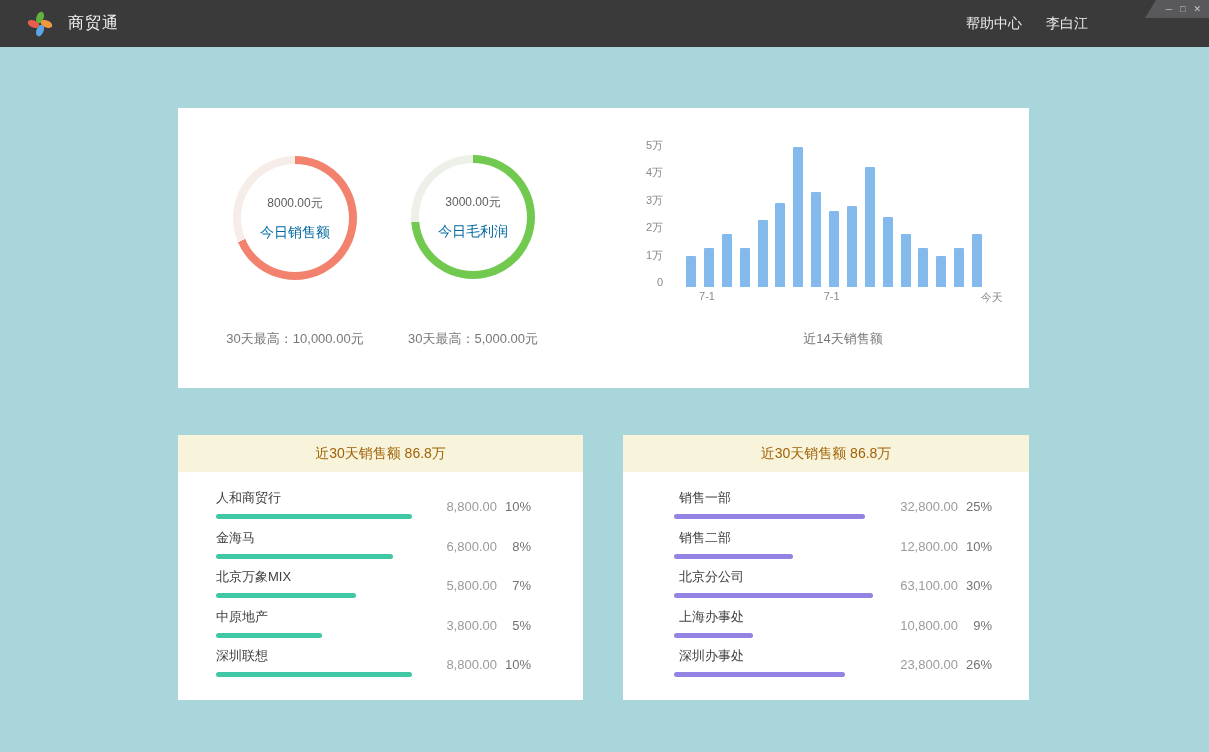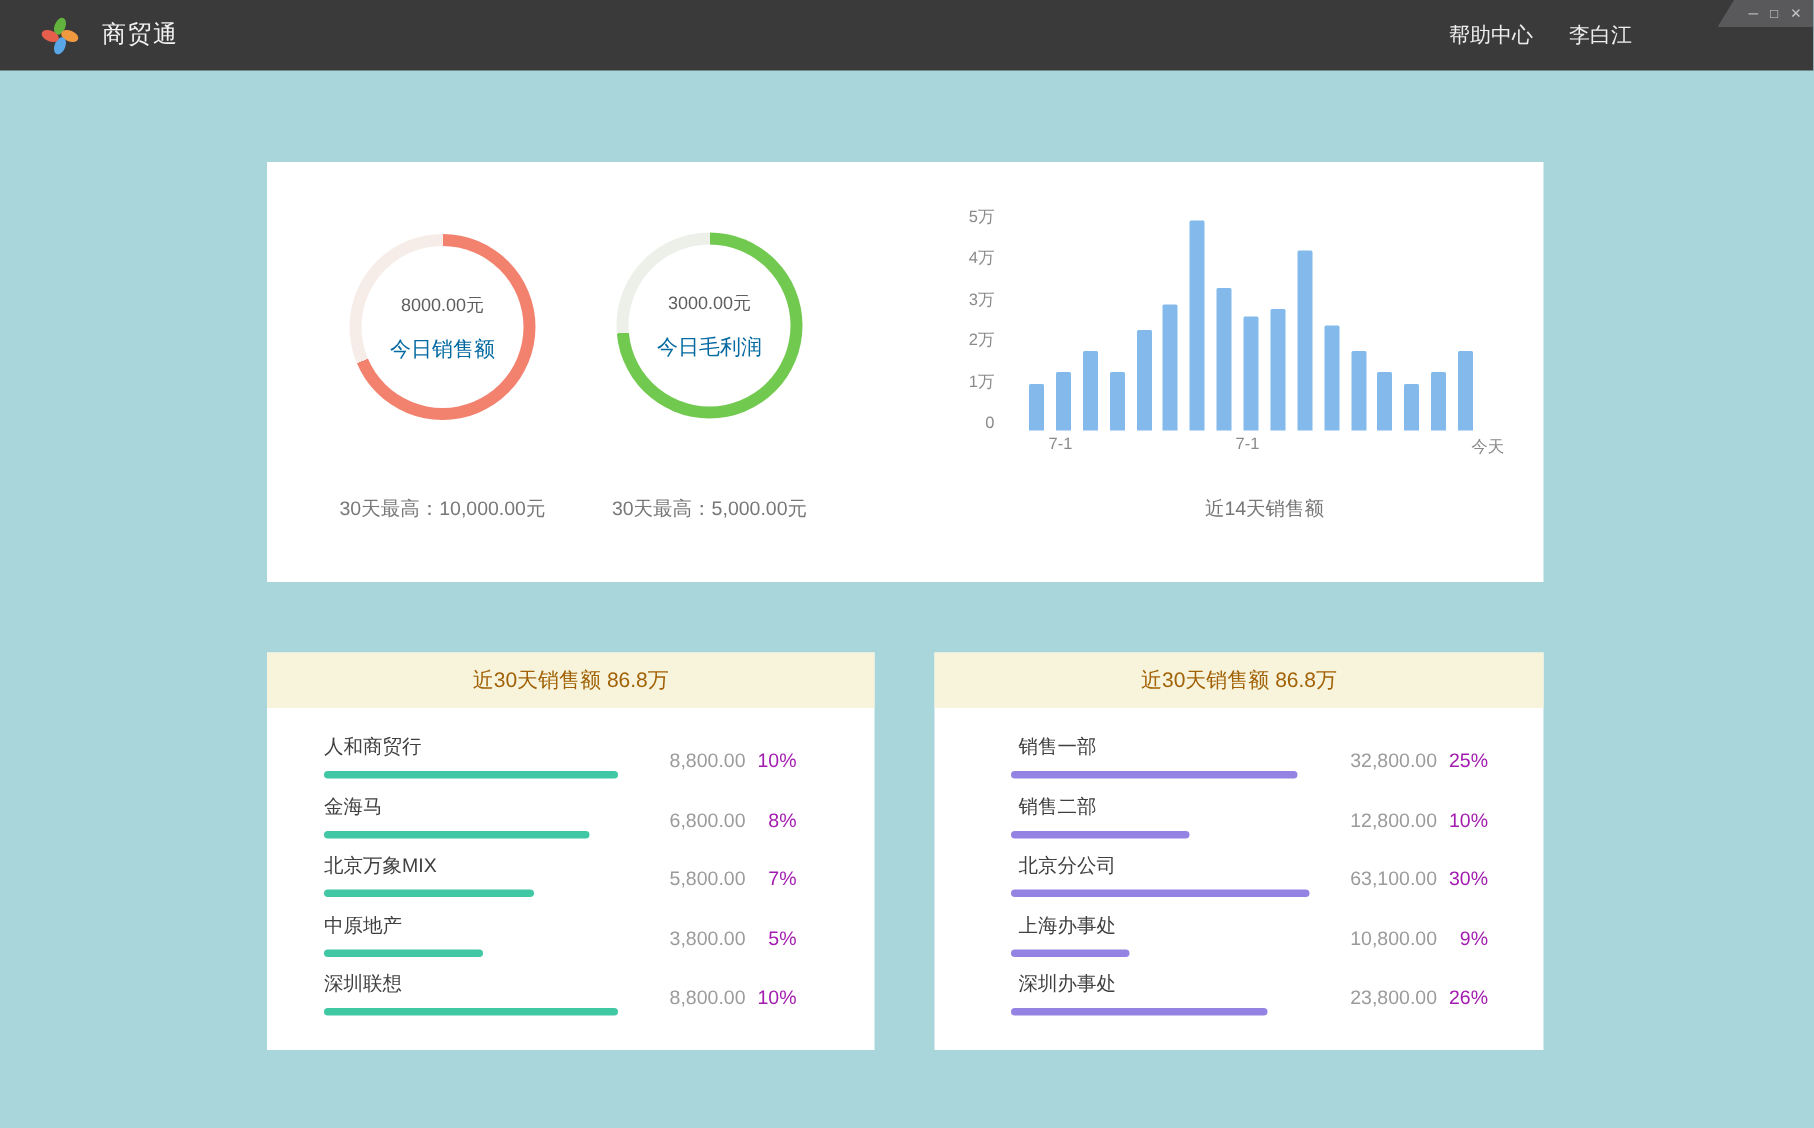--- a/index.html
+++ b/index.html
@@ -75,21 +75,21 @@
   .rank-row { position:relative; height:39.5px; }
   .rank-card.left  .rank-row { padding-left:38px; }
   .rank-card.right .rank-row { padding-left:51px; }
   .row-label { font-size:13px; color:#404040; padding-top:3px; }
   .rank-card.right .row-label { padding-left:5px; }
   .row-bar { height:5px; border-radius:2.5px; margin-top:7px; }
   .row-value { position:absolute; top:13px; display:flex; }
   .rank-card.left  .row-value { right:52px;justify-content:flex-end; }
   .rank-card.right .row-value { right:37px; }
   .row-value .val { width:76px; text-align:right; font-size:13px; color:#9B9B9B; }
-  .row-value .pct { width:34px; text-align:right; font-size:13px; color:#a21caf; }
+  .row-value .pct { width:34px; text-align:right; font-size:13px; color:#737373; }
 </style>
 </head>
 <body>
 
 <div class="titlebar">
   <svg class="logo" viewBox="0 0 28 28" aria-hidden="true">
     <g transform="translate(14,14)">
       <g transform="rotate(-90)">
           <ellipse cx="6.5" cy="0" rx="6" ry="3.6" fill="#62B33E" transform="rotate(22 6.5 0)"></ellipse>
         </g>

